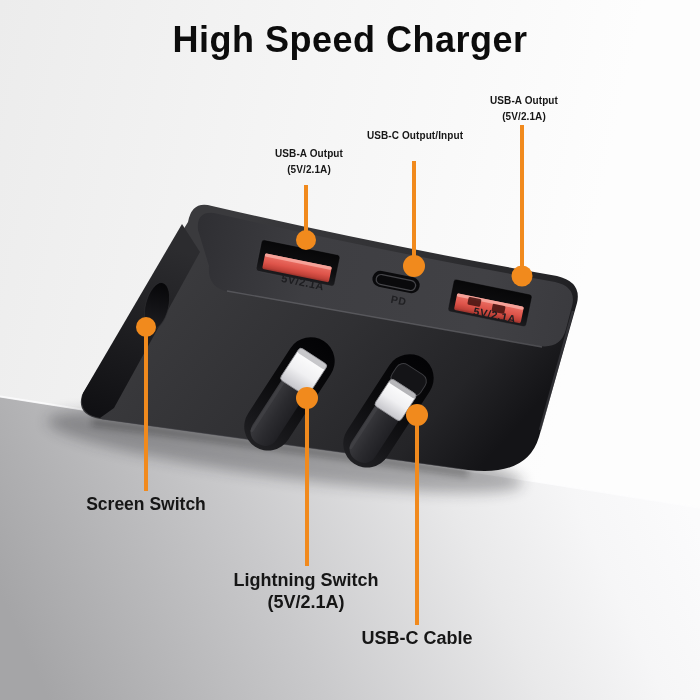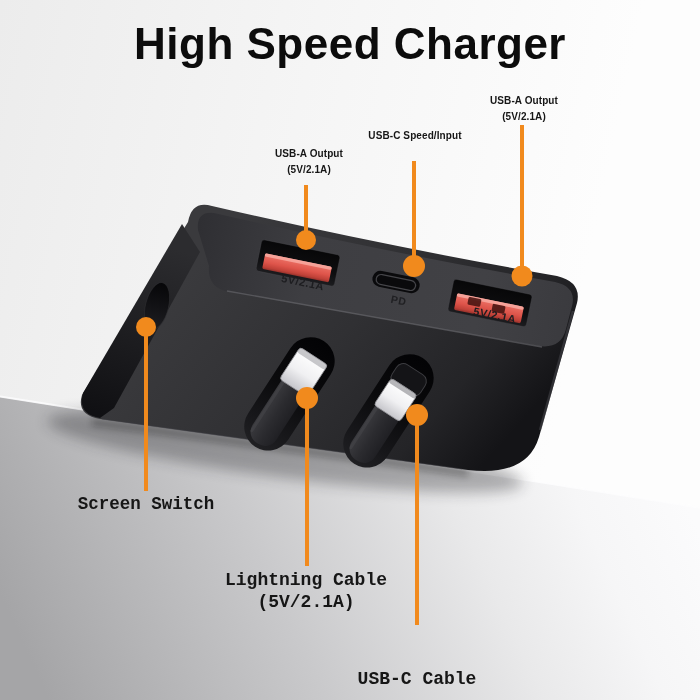--- a/index.html
+++ b/index.html
@@ -4,25 +4,25 @@
 <style>
   html,body{margin:0;padding:0;}
   body{font-family:"Liberation Sans",sans-serif;}
   #stage{
     position:relative;width:700px;height:700px;overflow:hidden;
     background:linear-gradient(102deg,#ececec 0%,#f5f5f5 38%,#fdfdfd 76%,#fdfdfd 100%);
   }
   #scene{position:absolute;left:0;top:0;}
   .title{
     position:absolute;left:0;top:19px;width:700px;text-align:center;
-    font-size:44px;font-weight:900;letter-spacing:.5px;color:#0c0c0c;
+    font-size:36px;font-weight:900;letter-spacing:.5px;color:#0c0c0c;
   }
   .ann{position:absolute;text-align:center;font-weight:bold;color:#161616;}
   .ann.small{font-size:10px;line-height:15.5px;letter-spacing:.1px;}
-  .ann.big{font-size:18px;line-height:22px;font-family:Liberation Mono, monospace;}
+  .ann.big{font-size:18px;line-height:22px;}
   .ann span{display:block;}
 </style>
 </head>
 <body>
 
 <div id="stage">
 
   <svg id="scene" width="700" height="700" viewBox="0 0 700 700">
     <defs>
       <linearGradient id="gSurf" x1="0" y1="0.65" x2="1" y2="0.45">
@@ -172,34 +172,34 @@
   </svg>
 
   <div class="title">High Speed Charger</div>
 
   <div class="ann small" style="left:229px;top:146px;width:160px;">
     <span>USB-A Output</span>
     <span>(5V/2.1A)</span>
   </div>
 
   <div class="ann small" style="left:335px;top:128px;width:160px;">
-    <span>USB-C Speed/Input</span>
+    <span>USB-C Output/Input</span>
   </div>
 
   <div class="ann small" style="left:444px;top:93px;width:160px;">
     <span>USB-A Output</span>
     <span>(5V/2.1A)</span>
   </div>
 
   <div class="ann big" style="left:56px;top:493px;width:180px;font-size:17.5px;">
     <span>Screen Switch</span>
   </div>
 
   <div class="ann big" style="left:216px;top:569px;width:180px;">
-    <span>Lightning Cable</span>
+    <span>Lightning Switch</span>
     <span>(5V/2.1A)</span>
   </div>
 
-  <div class="ann big" style="left:327px;top:627px;width:180px;margin-top:41px;">
+  <div class="ann big" style="left:327px;top:627px;width:180px;">
     <span>USB-C Cable</span>
   </div>
 
 </div>
 
 </body></html>

